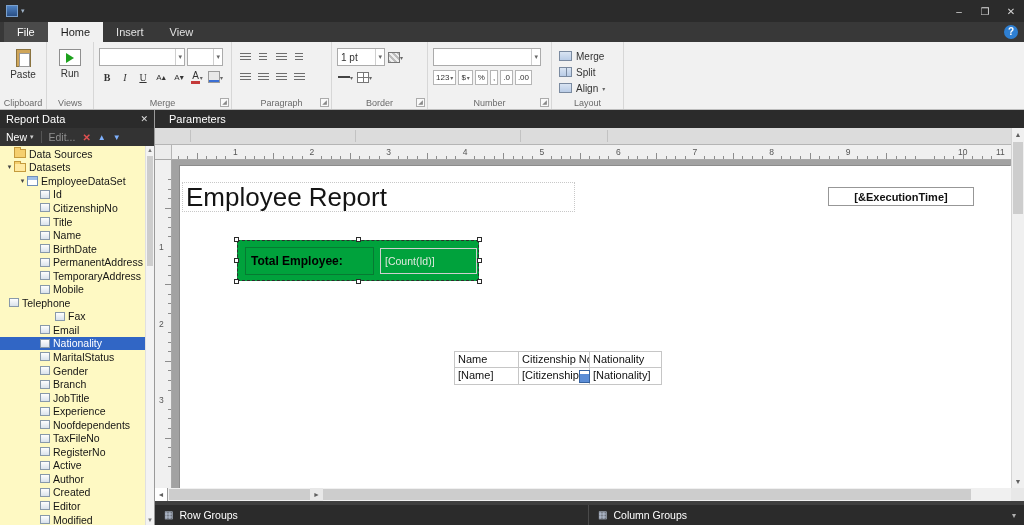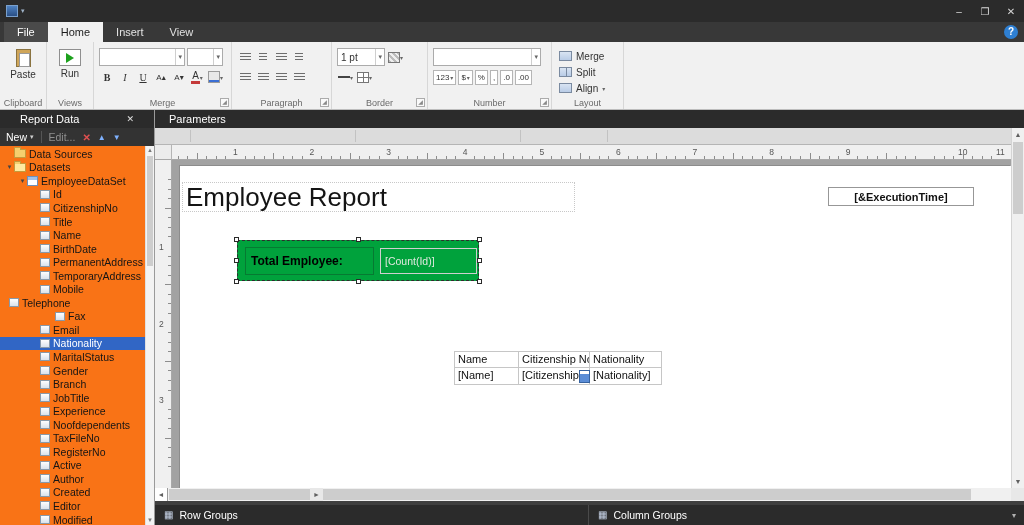--- a/index.html
+++ b/index.html
@@ -48,29 +48,29 @@
       linear-gradient(#777,#777) 50% 0/1px 100% no-repeat,
       linear-gradient(#777,#777) 0 50%/100% 1px no-repeat, #fff; }
   .shade-ic { width:12px; height:11px; border:1px solid #777; background:repeating-linear-gradient(45deg,#bbb 0 2px,#eee 2px 4px); }
   .numchip { height:15px; border:1px solid #b5b5b5; background:#fff; font-size:8px; color:#333; display:flex; align-items:center; padding:0 2px; gap:1px; }
   .lrow { display:flex; align-items:center; gap:4px; height:16px; font-size:10px; color:#333; padding:0 2px; }
   .lay-ic { width:13px; height:10px; border:1px solid #7a8aa0; background:linear-gradient(#d9e4f2,#b9cce6); position:relative; }
   .lay-ic.split::after { content:""; position:absolute; left:50%; top:0; bottom:0; width:1px; background:#7a8aa0; }
 
   
   .left { position:absolute; left:0; top:110px; bottom:0; width:155px; background:#fff; border-right:1px solid #9a9a9a; display:flex; flex-direction:column; }
-  .lp-header { height:18px; background:#2b2b2b; color:#fff; font-size:11px; display:flex; align-items:center; padding:0 20px; flex:none; }
+  .lp-header { height:18px; background:#2b2b2b; color:#fff; font-size:11px; display:flex; align-items:center; padding:0 6px; flex:none; }
   .lp-close { margin-left:auto; font-size:9px; color:#e0e0e0; }
   .lp-toolbar { height:18px; background:#333; display:flex; align-items:center; gap:7px; padding:0 6px; font-size:10.5px; color:#fff; flex:none;text-align:center; }
   .lp-caret { font-size:7px; color:#cfcfcf; margin-left:-4px; }
   .lp-sep { width:1px; height:12px; background:#555; }
   .lp-edit { color:#8f8f8f; }
   .lp-x { color:#e05050; font-weight:bold; font-size:10px; }
   .lp-updown { color:#7fb2ff; font-size:8px; }
-  .tree { flex:1; position:relative; overflow:hidden; background:#f97316; }
+  .tree { flex:1; position:relative; overflow:hidden; background:#fef9c3; }
   .tree-rows { position:absolute; left:0; top:1px; right:9px; }
   .tree-row { height:13.55px; display:flex; align-items:center; font-size:10.5px; color:#151515; white-space:nowrap; }
   .tree-row.selected { background:#3166c5; color:#fff; }
   .twisty { width:9px; flex:none; font-size:7px; color:#444; text-align:center; }
   .tree-row.selected .twisty { color:#fff; }
   .ticon { flex:none; margin-right:3px; }
   .icon-folder, .icon-folder-open { width:12px; height:9px; background:#f5cf6e; border:1px solid #c49a3c; position:relative; }
   .icon-folder::before, .icon-folder-open::before { content:""; position:absolute; left:-1px; top:-3px; width:5px; height:2px; background:#f5cf6e; border:1px solid #c49a3c; border-bottom:none; }
   .icon-folder-open { background:#ffe9a0; }
   .icon-dataset { width:11px; height:10px; background:#fff; border:1px solid #6f8fb8; position:relative; }

